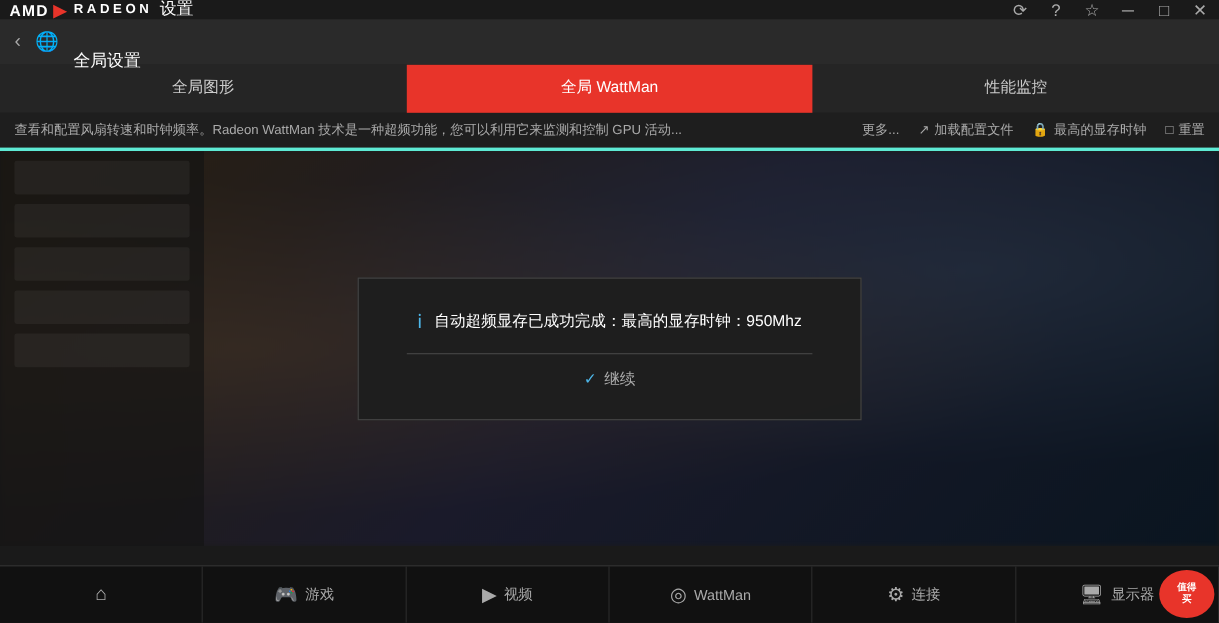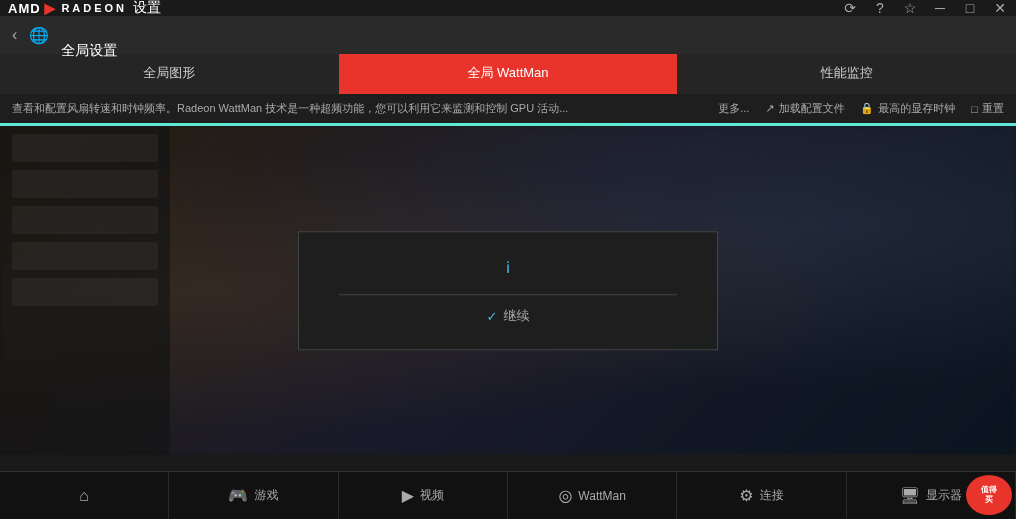--- a/index.html
+++ b/index.html
@@ -333,20 +333,21 @@
     <div class="left-panel-item"></div>
     <div class="left-panel-item"></div>
     <div class="left-panel-item"></div>
     <div class="left-panel-item"></div>
     <div class="left-panel-item"></div>
   </div>
 
   <div class="dialog-box">
     <div class="dialog-message">
       <span class="dialog-icon">ℹ</span>
+      <span class="dialog-text">自动超频显存已成功完成：最高的显存时钟：950Mhz</span>
     </div>
     <hr class="dialog-divider">
     <span class="dialog-confirm">
       <span class="checkmark">✓</span>
       <span>继续</span>
     </span>
   </div>
 </div>
 
 <div class="bottom-nav">

